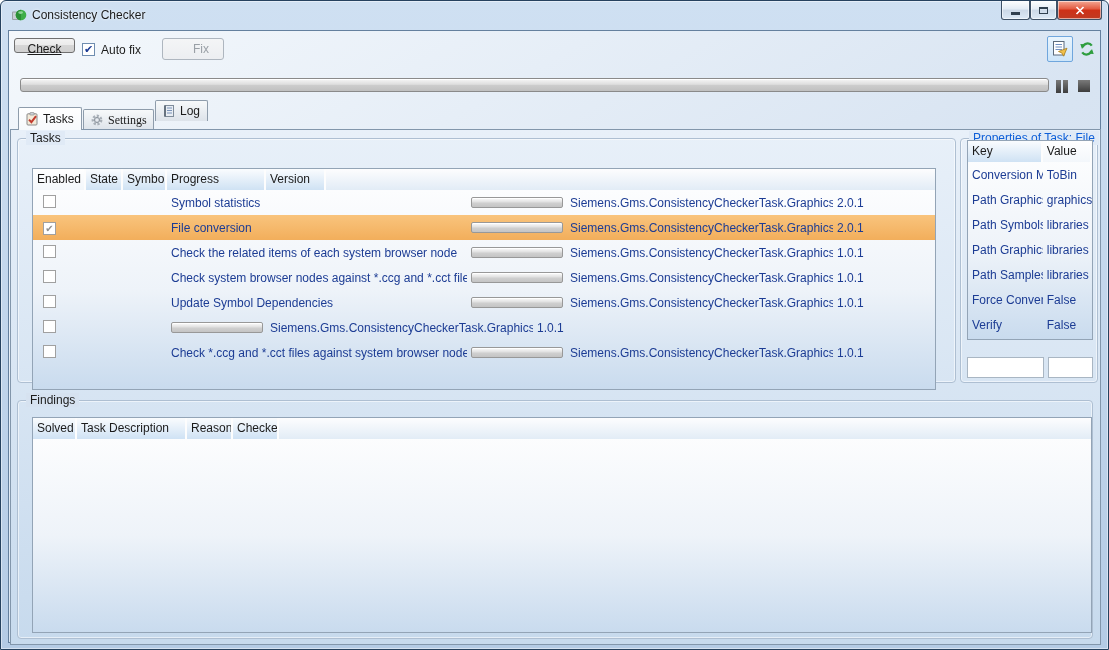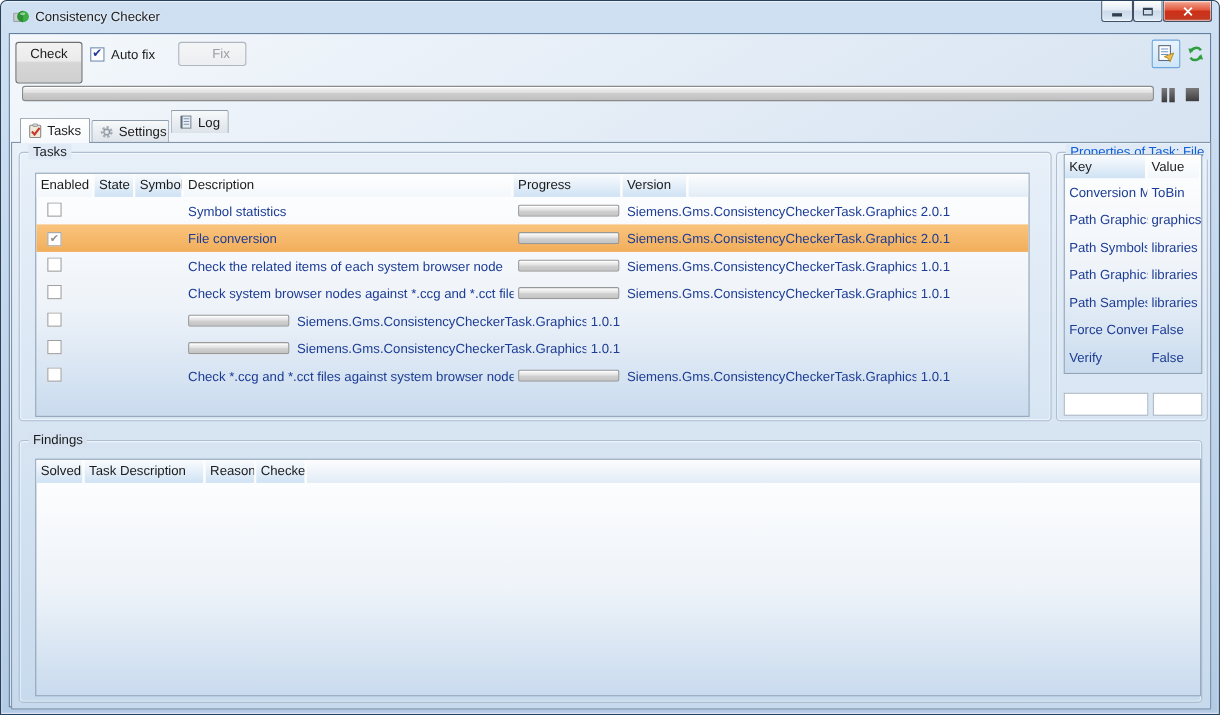--- a/index.html
+++ b/index.html
@@ -77,21 +77,21 @@
       <span class="icon">
         <svg width="10" height="9" viewBox="0 0 10 9">
             <path d="M1.5 1 L8.5 8 M8.5 1 L1.5 8" stroke="#ffffff" stroke-width="1.7"></path>
           </svg>
       </span>
     </div>
   </div>
 
   <div class="client">
 
-    <div class="btn" style="left:5px;top:7px;width:61px;height:38px;">Check</div>
+    <div class="btn" style="left:5px;top:7px;width:61px;height:15px;text-decoration:underline;">Check</div>
     <span class="checkbox" style="left:73px;top:12px;">✔</span>
     <span style="position:absolute;left:92px;top:12px;">Auto fix</span>
     <div class="btn disabled" style="left:153px;top:7px;width:62px;height:22px;padding-left:16px;">Fix</div>
 
     <div class="iconbtn selected" style="left:1038px;top:5px;width:26px;height:26px;">
       <span class="icon">
         <svg width="18" height="18" viewBox="0 0 18 18">
           <rect x="2.5" y="1.5" width="10.5" height="13.5" fill="#ffffff" stroke="#5b6b7c"></rect>
           <line x1="4.5" y1="4.5" x2="11" y2="4.5" stroke="#6f8fc0"></line>
           <line x1="4.5" y1="7" x2="11" y2="7" stroke="#6f8fc0"></line>
@@ -123,21 +123,21 @@
     <div class="tab active" style="left:9px;top:76px;width:64px;height:23px;">
       <span class="icon">
         <svg width="14" height="14" viewBox="0 0 14 14">
           <rect x="2" y="1.8" width="10" height="11.2" rx="1" fill="#f3ead9" stroke="#8a8a8a"></rect>
           <rect x="5" y="0.6" width="4" height="2.4" rx="0.5" fill="#cfd6dd" stroke="#8a8a8a" stroke-width="0.7"></rect>
           <path d="M4 7.6 l2.4 2.6 L11 4.2" stroke="#c23b2e" stroke-width="2" fill="none"></path>
         </svg>
       </span>
       <span>Tasks</span>
     </div>
-    <div class="tab" style="left:74px;top:78px;width:71px;height:21px;">
+    <div class="tab" style="left:74px;top:78px;width:71px;height:21px;font-family:Liberation Serif, serif;">
       <span class="icon">
         <svg width="14" height="14" viewBox="0 0 14 14">
           <circle cx="7" cy="7" r="4.2" fill="none" stroke="#a9b0b8" stroke-width="2.4" stroke-dasharray="2.2 1.6"></circle>
           <circle cx="7" cy="7" r="2.6" fill="#cfd5dc" stroke="#8f969e"></circle>
           <circle cx="7" cy="7" r="1.1" fill="#eef1f5"></circle>
         </svg>
       </span>
       <span>Settings</span>
     </div>
     <div class="tab" style="left:146px;top:69px;width:53px;height:21px;">
@@ -150,26 +150,25 @@
           <line x1="3" y1="1.5" x2="3" y2="12.5" stroke="#5f6b78" stroke-width="1.8"></line>
         </svg>
       </span>
       <span>Log</span>
     </div>
 
     <div class="panel">
 
       <div class="groupbox" style="left:6px;top:8px;width:939px;height:245px;">
         <span class="gb-title">Tasks</span>
-        <div class="datatable" style="left:14px;top:18px;width:904px;height:222px;">
+        <div class="datatable" style="left:14px;top:29px;width:904px;height:222px;">
           <div class="thead">
             <div class="th white c-en">Enabled</div>
             <div class="th blue c-st">State</div>
             <div class="th blue c-re">Symbols</div>
-            <div class="th white c-de">Description</div>
             <div class="th blue c-pr">Progress</div>
             <div class="th blue c-ve">Version</div>
             <div class="th fill"></div>
           </div>
 
           <div class="trow">
             <div class="cell c-en"><span class="cb"></span></div>
             <div class="cell c-st"></div>
             <div class="cell c-re"></div>
             <div class="cell c-de">Symbol statistics</div>
@@ -213,20 +212,21 @@
                 <div class="pbar"></div>
               </div>
             <div class="cell c-as">Siemens.Gms.ConsistencyCheckerTask.Graphics</div>
             <div class="cell c-ve">1.0.1</div>
           </div>
 
           <div class="trow">
             <div class="cell c-en"><span class="cb"></span></div>
             <div class="cell c-st"></div>
             <div class="cell c-re"></div>
+            <div class="cell c-de">Update Symbol Dependencies</div>
             <div class="cell c-pr">
                 <div class="pbar"></div>
               </div>
             <div class="cell c-as">Siemens.Gms.ConsistencyCheckerTask.Graphics</div>
             <div class="cell c-ve">1.0.1</div>
           </div>
 
           <div class="trow">
             <div class="cell c-en"><span class="cb"></span></div>
             <div class="cell c-st"></div>

